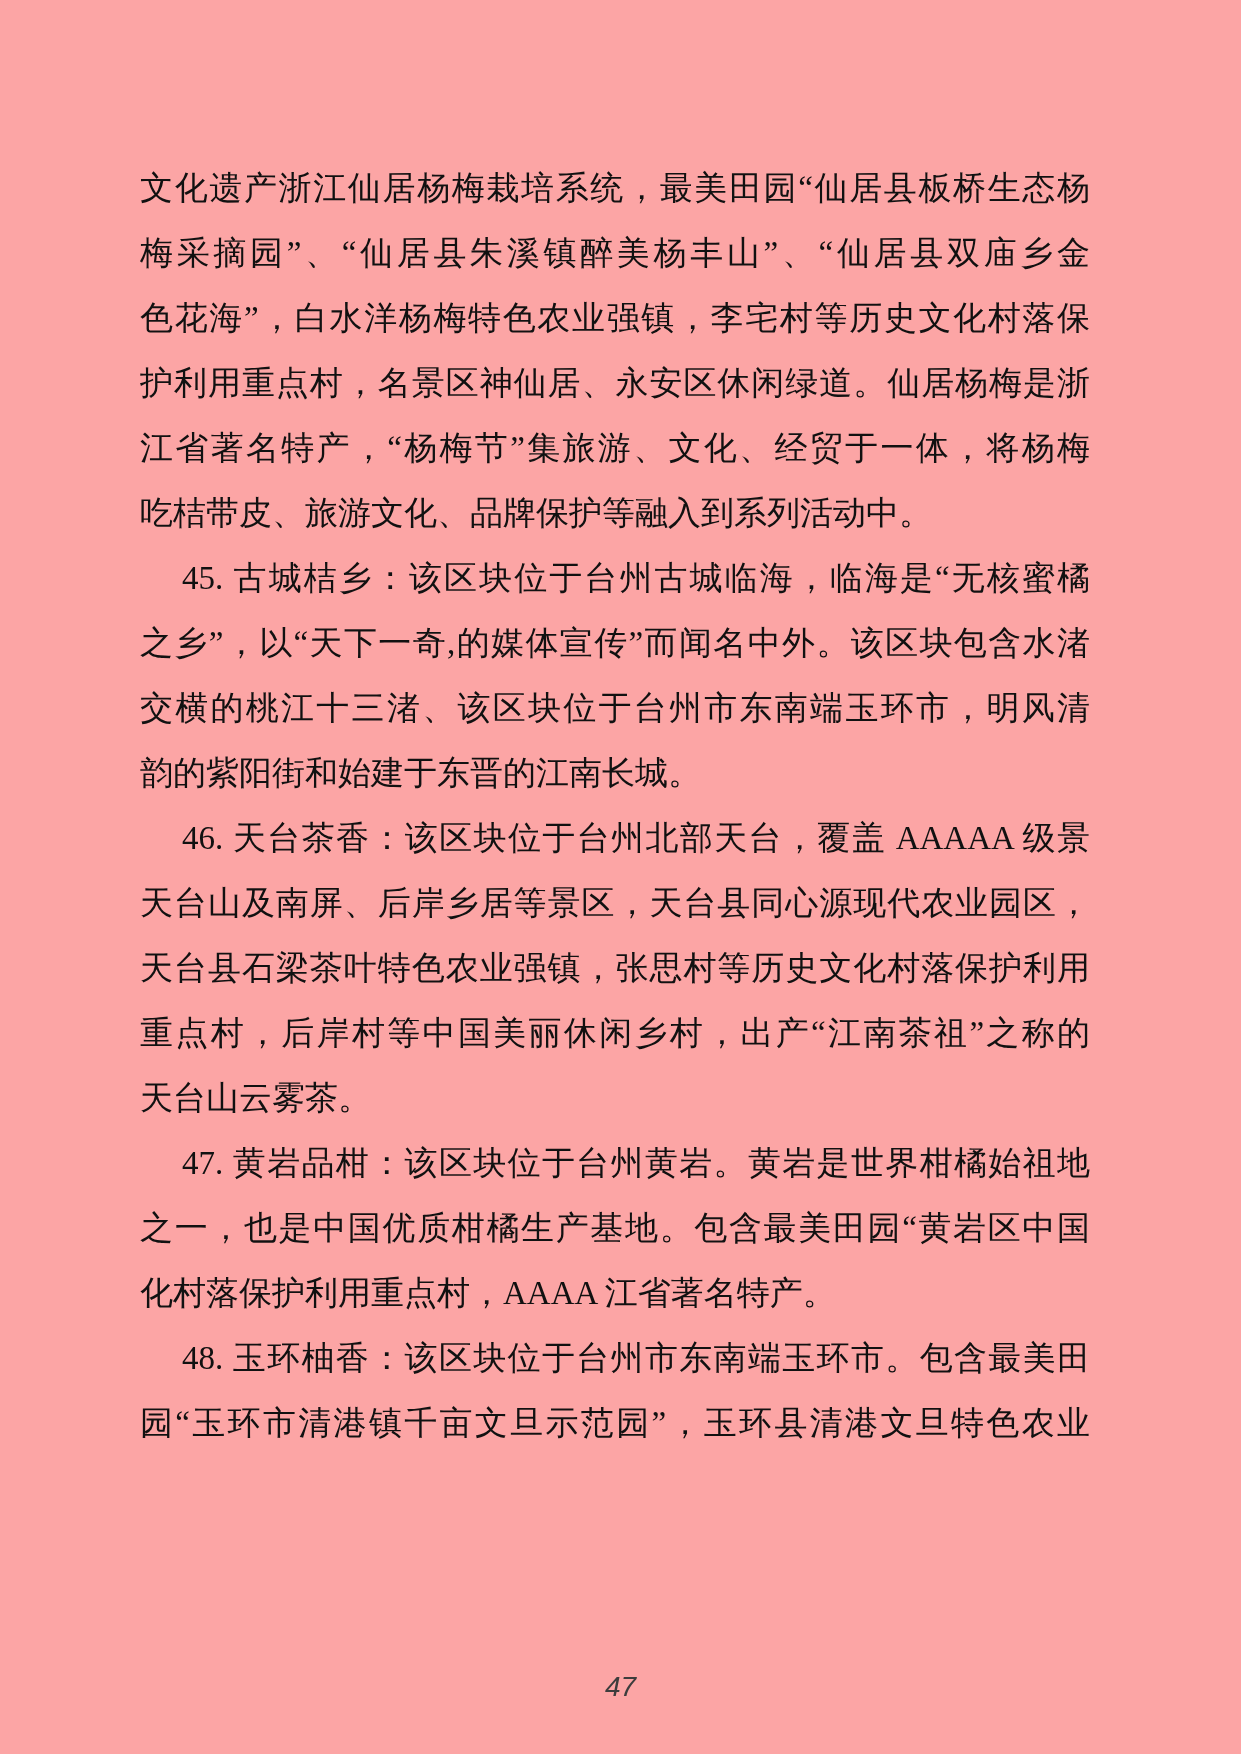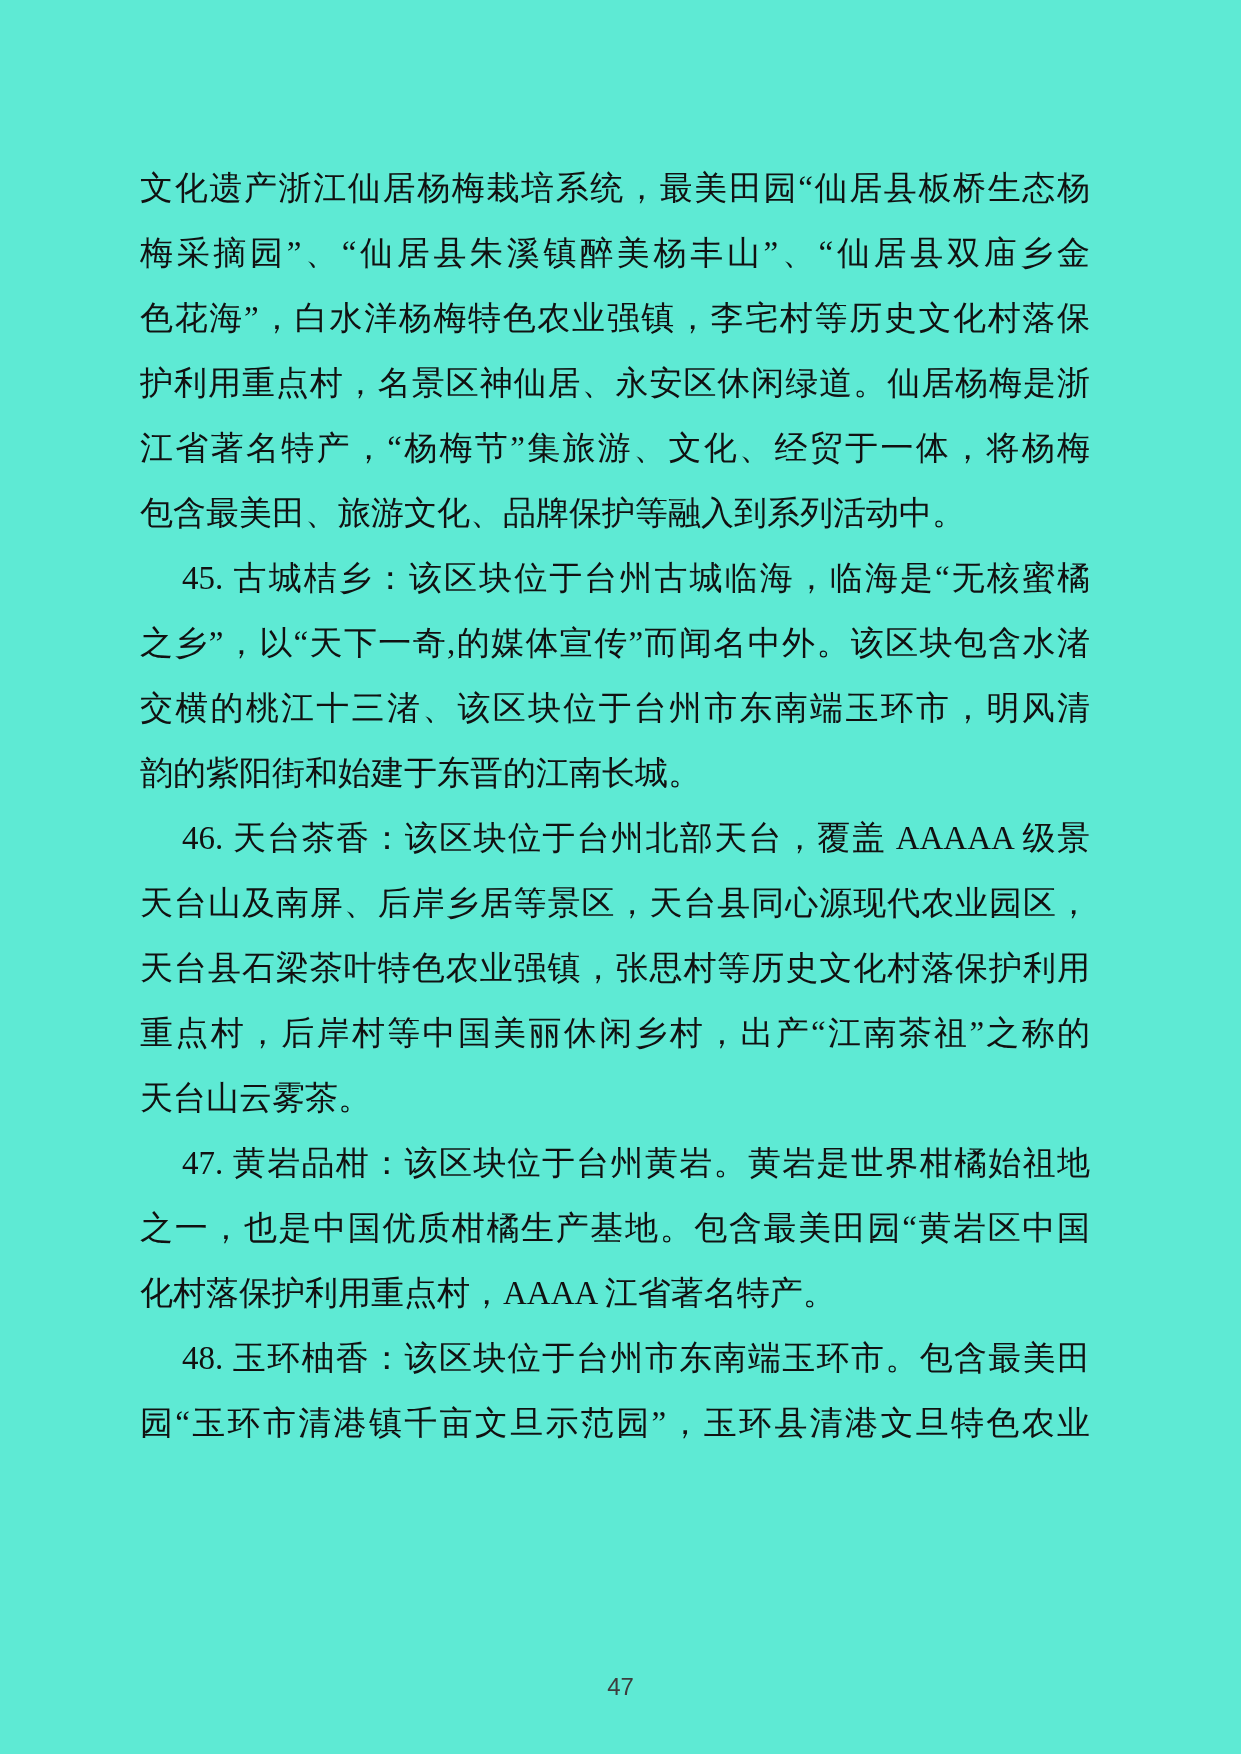--- a/index.html
+++ b/index.html
@@ -4,21 +4,21 @@
 <style>
   html, body {
     margin: 0;
     padding: 0;
     background: #ffffff;
   }
   .page {
     position: relative;
     width: 1241px;
     height: 1754px;
-    background: #5eead4;
+    background: #fca5a5;
     font-family: "Liberation Serif", "DejaVu Serif", serif;
     color: #111111;
     overflow: hidden;
   }
   .text-block {
     position: absolute;
     left: 140px;
     top: 156px;
     width: 950px;
   }
@@ -44,40 +44,41 @@
     padding: 0;
   }
   .footer {
     position: absolute;
     left: 0;
     top: 1672px;
     width: 100%;
     text-align: center;
   }
   .page-number {
-    font-size: 24px;
+    font-size: 28px;
     line-height: 30px;
     color: #3d3d3d;
     font-family: "Liberation Sans", "DejaVu Sans", sans-serif;
+    font-style: italic;
   }
 </style>
 </head>
 <body>
 
 <div class="page">
 
   <div class="text-block">
 
     <div class="para">
       <div class="ln">文化遗产浙江仙居杨梅栽培系统，最美田园“仙居县板桥生态杨</div>
       <div class="ln">梅采摘园”、“仙居县朱溪镇醉美杨丰山”、“仙居县双庙乡金</div>
       <div class="ln">色花海”，白水洋杨梅特色农业强镇，李宅村等历史文化村落保</div>
       <div class="ln">护利用重点村，名景区神仙居、永安区休闲绿道。仙居杨梅是浙</div>
       <div class="ln">江省著名特产，“杨梅节”集旅游、文化、经贸于一体，将杨梅</div>
-      <div class="ln pend">包含最美田、旅游文化、品牌保护等融入到系列活动中。</div>
+      <div class="ln pend">吃桔带皮、旅游文化、品牌保护等融入到系列活动中。</div>
     </div>
 
     <div class="para">
       <div class="ln indent">45. 古城桔乡：该区块位于台州古城临海，临海是“无核蜜橘</div>
       <div class="ln">之乡”，以“天下一奇,的媒体宣传”而闻名中外。该区块包含水渚</div>
       <div class="ln">交横的桃江十三渚、该区块位于台州市东南端玉环市，明风清</div>
       <div class="ln pend">韵的紫阳街和始建于东晋的江南长城。</div>
     </div>
 
     <div class="para">

